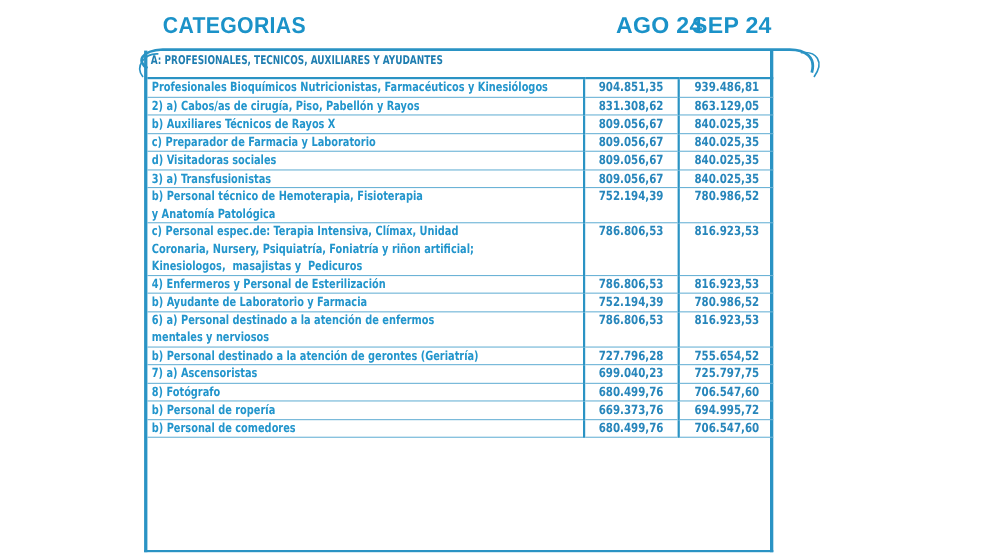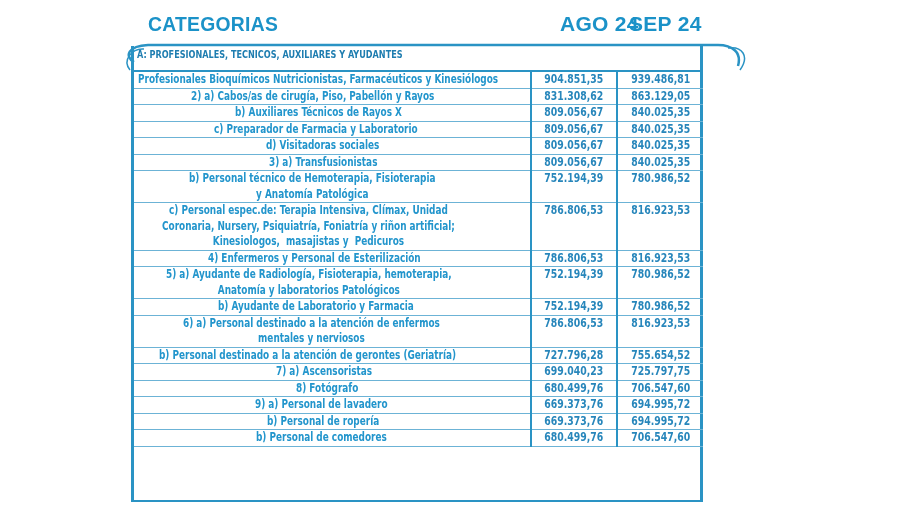--- a/index.html
+++ b/index.html
@@ -13,21 +13,21 @@
   .outer { position: absolute; left: 131px; top: 46px; width: 572px; height: 456px;
            border: 3px solid #2a93c4; border-top: none; border-bottom: 2px solid #2a93c4; box-sizing: border-box; }
   .swoosh { position: absolute; left: 118px; top: 40px; }
   .section { position: absolute; left: 137px; top: 48px; height: 14px;
              font-size: 11px; font-weight: bold; color: #1e7db0;
              transform: scaleX(0.82); transform-origin: left; white-space: nowrap; }
   table { position: absolute; left: 134px; top: 70px; width: 569px;
           border-collapse: collapse; table-layout: fixed; }
   td { border-bottom: 1px solid #6cb3d6; padding: 0 4px; vertical-align: top;
        font-size: 11.5px; font-weight: bold; line-height: 15.5px; color: #2295cc; }
-  td.label { padding-left: 4px; text-align: center; }
+  td.label { padding-left: 4px; }
   td.label span { display: inline-block; transform: scaleX(0.86); transform-origin: left; white-space: pre; }
   td.num { border-left: 2px solid #2a93c4; text-align: center; color: #2786bb; }
   td.num span { display: inline-block; transform: scaleX(0.9); }
   col.c1 { width: 397px; } col.c2 { width: 86px; } col.c3 { width: 86px; }
   tr:first-child td { border-top: 2px solid #2a93c4; }
 </style>
 </head>
 <body>
 
 <div class="heading h-cat">CATEGORIAS</div>
@@ -93,26 +93,20 @@
 Kinesiologos,  masajistas y  Pedicuros</span></td>
         <td class="num"><span>786.806,53</span></td>
         <td class="num"><span>816.923,53</span></td>
       </tr>
       <tr>
         <td class="label"><span>4) Enfermeros y Personal de Esterilización</span></td>
         <td class="num"><span>786.806,53</span></td>
         <td class="num"><span>816.923,53</span></td>
       </tr>
       <tr>
-        <td class="label"><span>5) a) Ayudante de Radiología, Fisioterapia, hemoterapia,
-Anatomía y laboratorios Patológicos</span></td>
-        <td class="num"><span>752.194,39</span></td>
-        <td class="num"><span>780.986,52</span></td>
-      </tr>
-      <tr>
         <td class="label"><span>b) Ayudante de Laboratorio y Farmacia</span></td>
         <td class="num"><span>752.194,39</span></td>
         <td class="num"><span>780.986,52</span></td>
       </tr>
       <tr>
         <td class="label"><span>6) a) Personal destinado a la atención de enfermos
 mentales y nerviosos</span></td>
         <td class="num"><span>786.806,53</span></td>
         <td class="num"><span>816.923,53</span></td>
       </tr>
@@ -125,25 +119,20 @@
         <td class="label"><span>7) a) Ascensoristas</span></td>
         <td class="num"><span>699.040,23</span></td>
         <td class="num"><span>725.797,75</span></td>
       </tr>
       <tr>
         <td class="label"><span>8) Fotógrafo</span></td>
         <td class="num"><span>680.499,76</span></td>
         <td class="num"><span>706.547,60</span></td>
       </tr>
       <tr>
-        <td class="label"><span>9) a) Personal de lavadero</span></td>
-        <td class="num"><span>669.373,76</span></td>
-        <td class="num"><span>694.995,72</span></td>
-      </tr>
-      <tr>
         <td class="label"><span>b) Personal de ropería</span></td>
         <td class="num"><span>669.373,76</span></td>
         <td class="num"><span>694.995,72</span></td>
       </tr>
       <tr>
         <td class="label"><span>b) Personal de comedores</span></td>
         <td class="num"><span>680.499,76</span></td>
         <td class="num"><span>706.547,60</span></td>
       </tr>
     </tbody>

